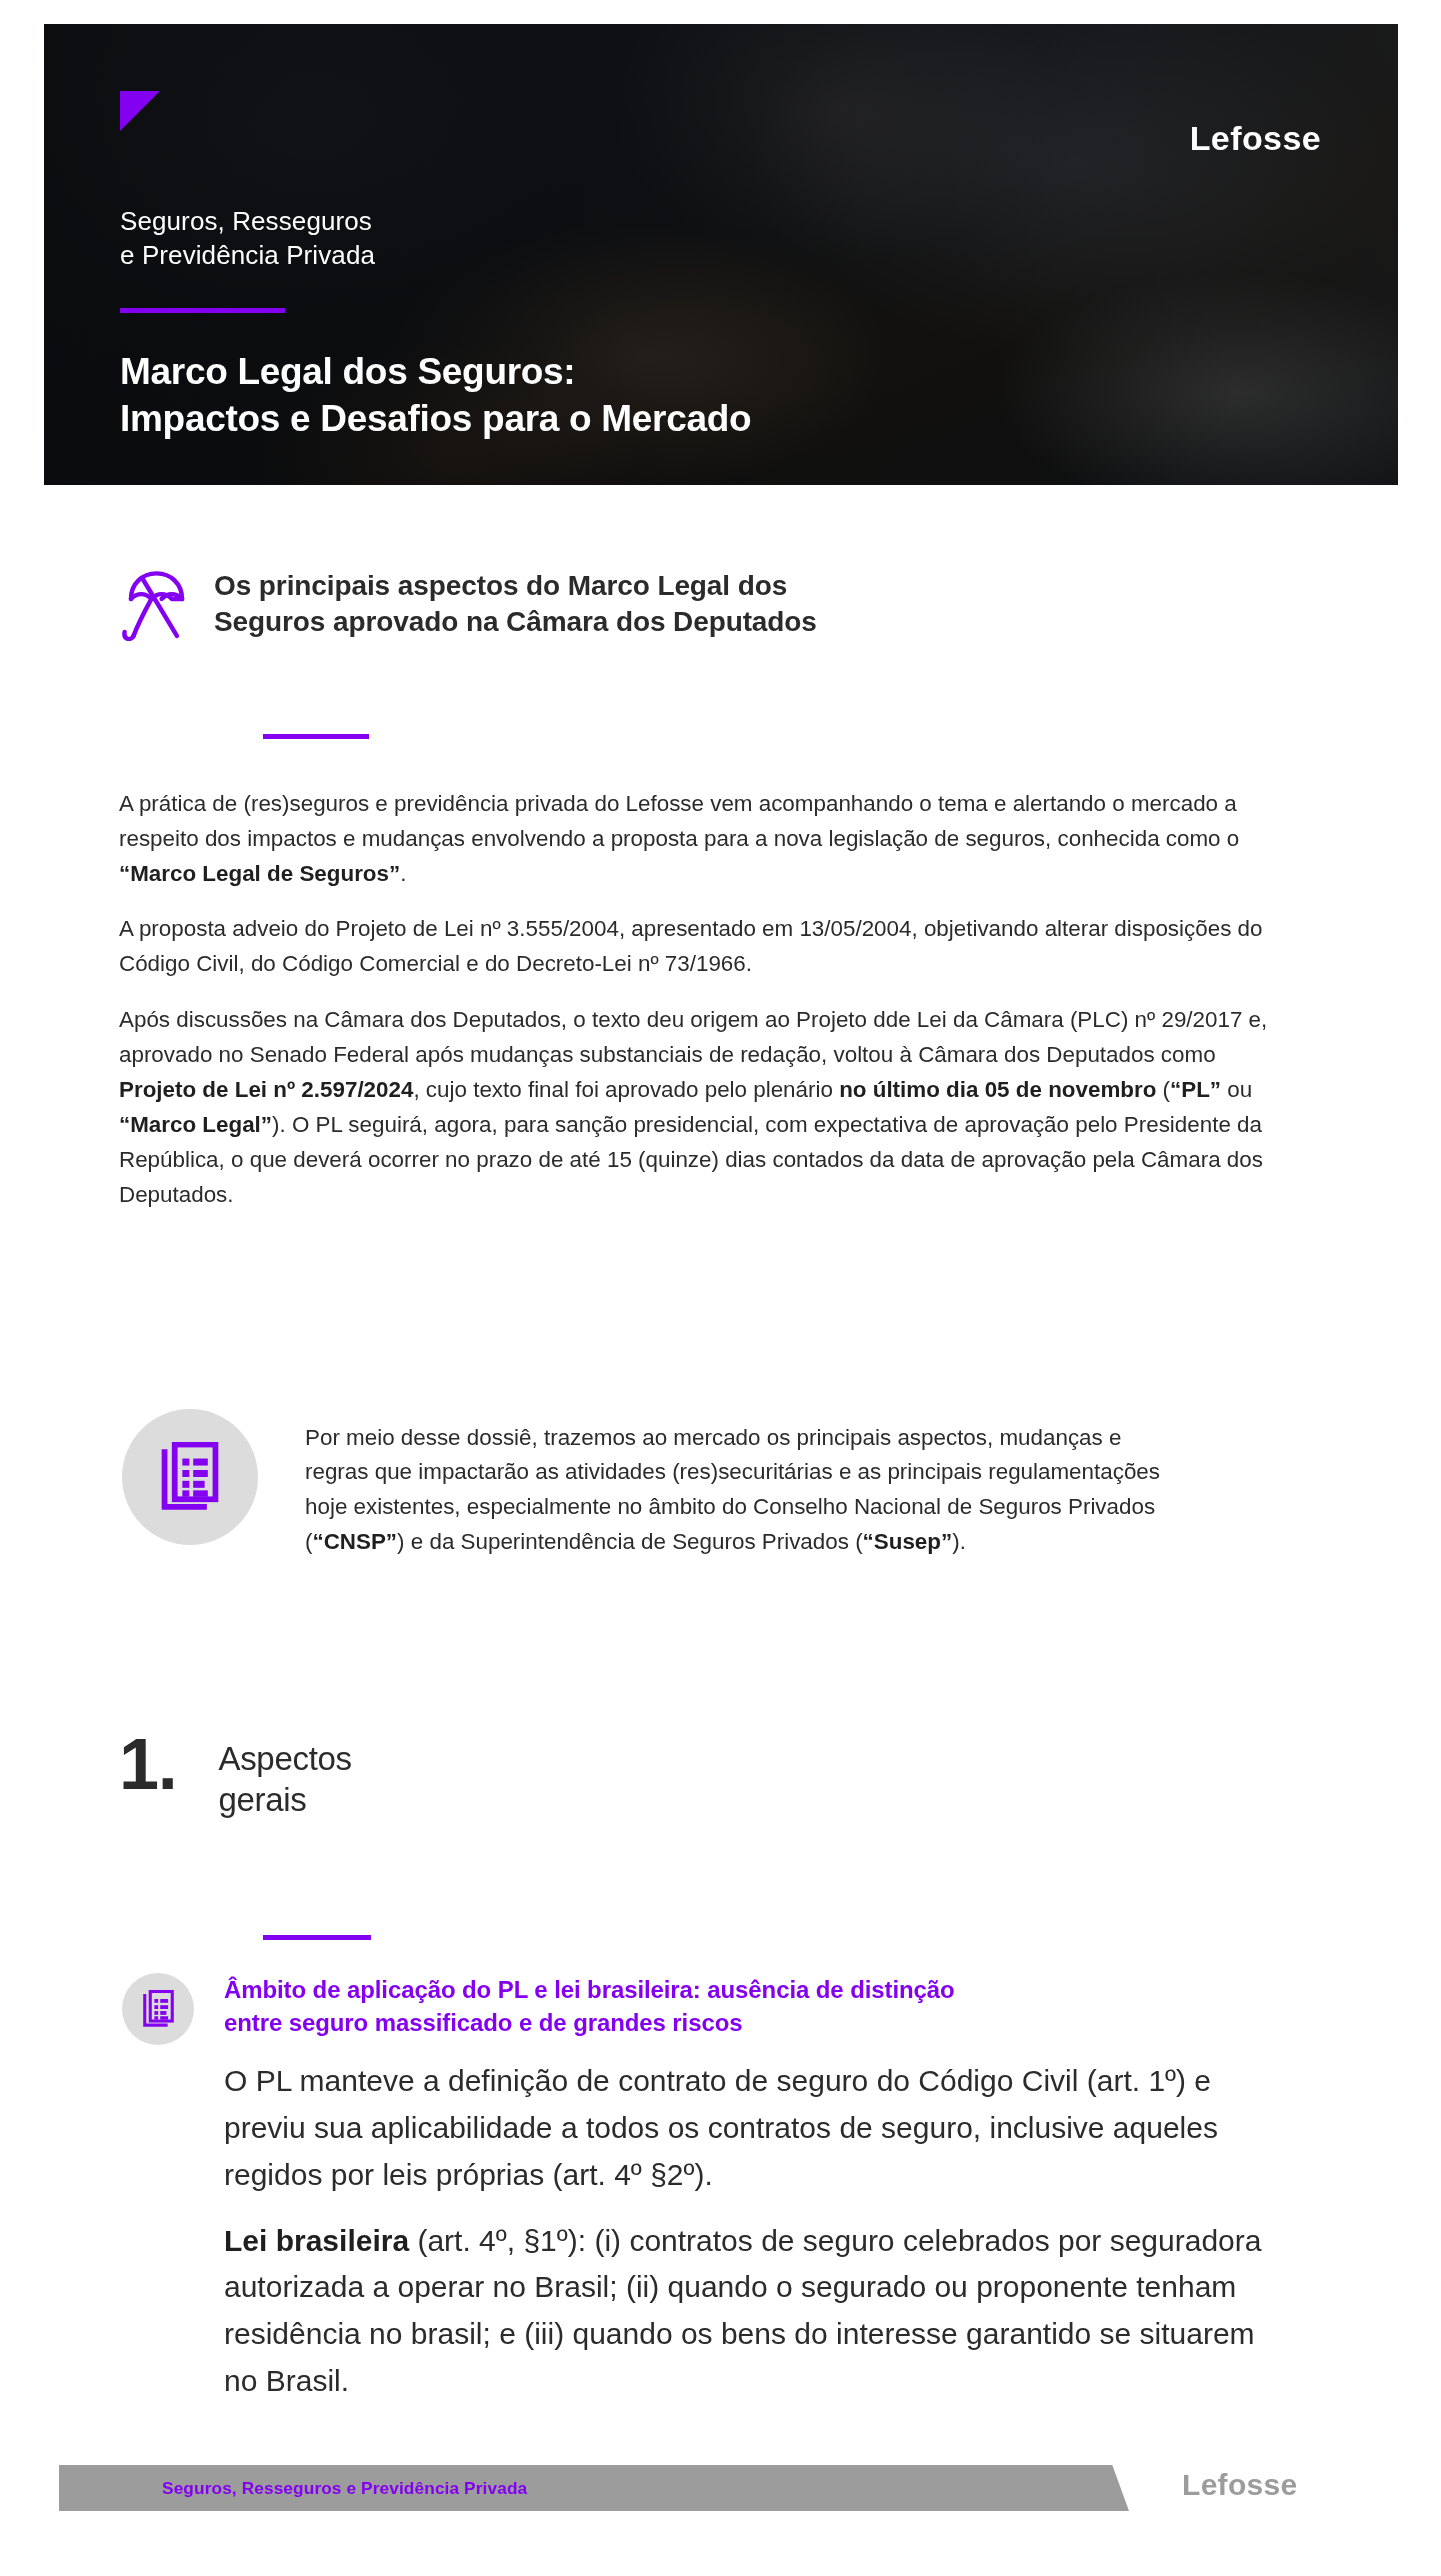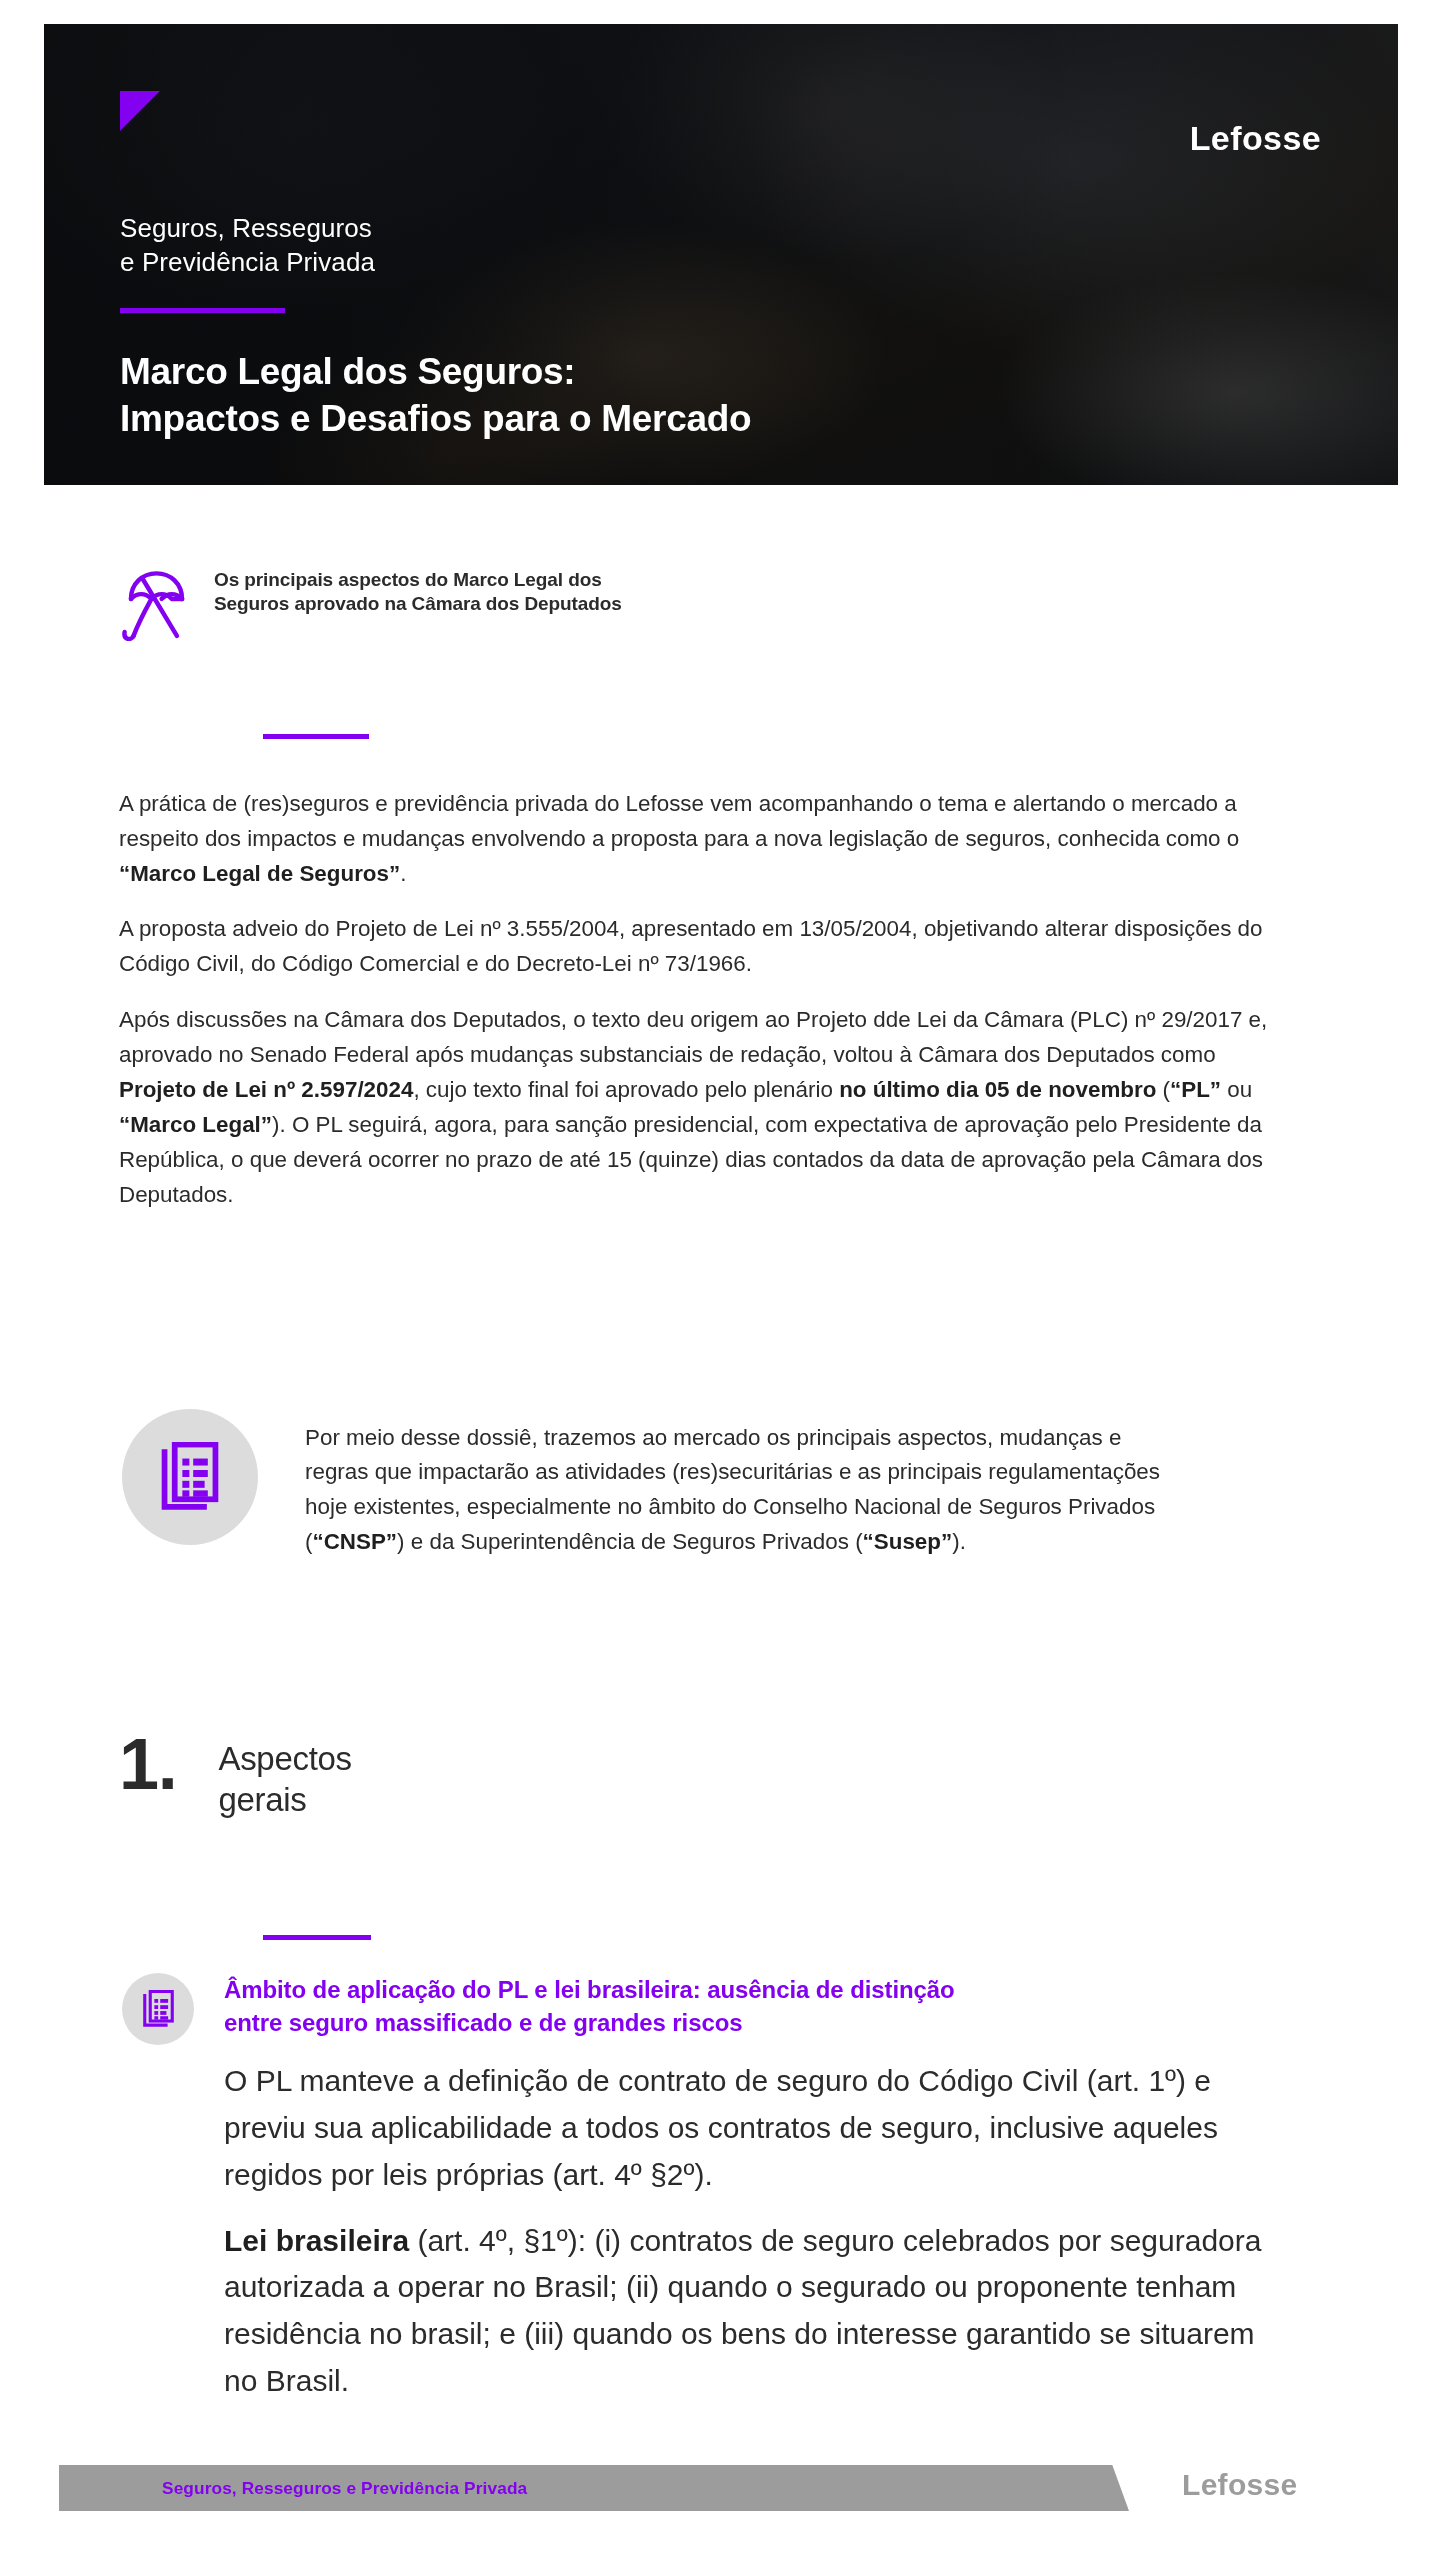--- a/index.html
+++ b/index.html
@@ -58,21 +58,21 @@
     top: 67px;
     width: 40px;
     height: 40px;
     background: #8400f0;
     clip-path: polygon(0 0, 100% 0, 0 100%);
   }
 
   .hero-kicker {
     position: absolute;
     left: 76px;
-    top: 188px;
+    top: 181px;
     width: 577px;
     color: #ffffff;
     font-size: 26px;
     line-height: 1.30;
     font-weight: 400;
     letter-spacing: 0.1px;
     white-space: pre-line;
   }
 
   .hero-rule {
@@ -113,21 +113,21 @@
     left: 122px;
     top: 564px;
     width: 1217px;
     display: flex;
     align-items: flex-start;
     gap: 23px;
   }
   .umbrella-icon { flex: 0 0 auto; width: 69px; height: 74px; margin-top: 2.6px; }
   .sec-head-text {
     color: #2b2b2b;
-    font-size: 19px;
+    font-size: 28px;
     line-height: 1.30;
     font-weight: 700;
     letter-spacing: -0.1px;
     white-space: pre-line;
     padding-top: 3.8px;
   }
 
   .sec-rule {
     position: absolute;
     left: 263px;

